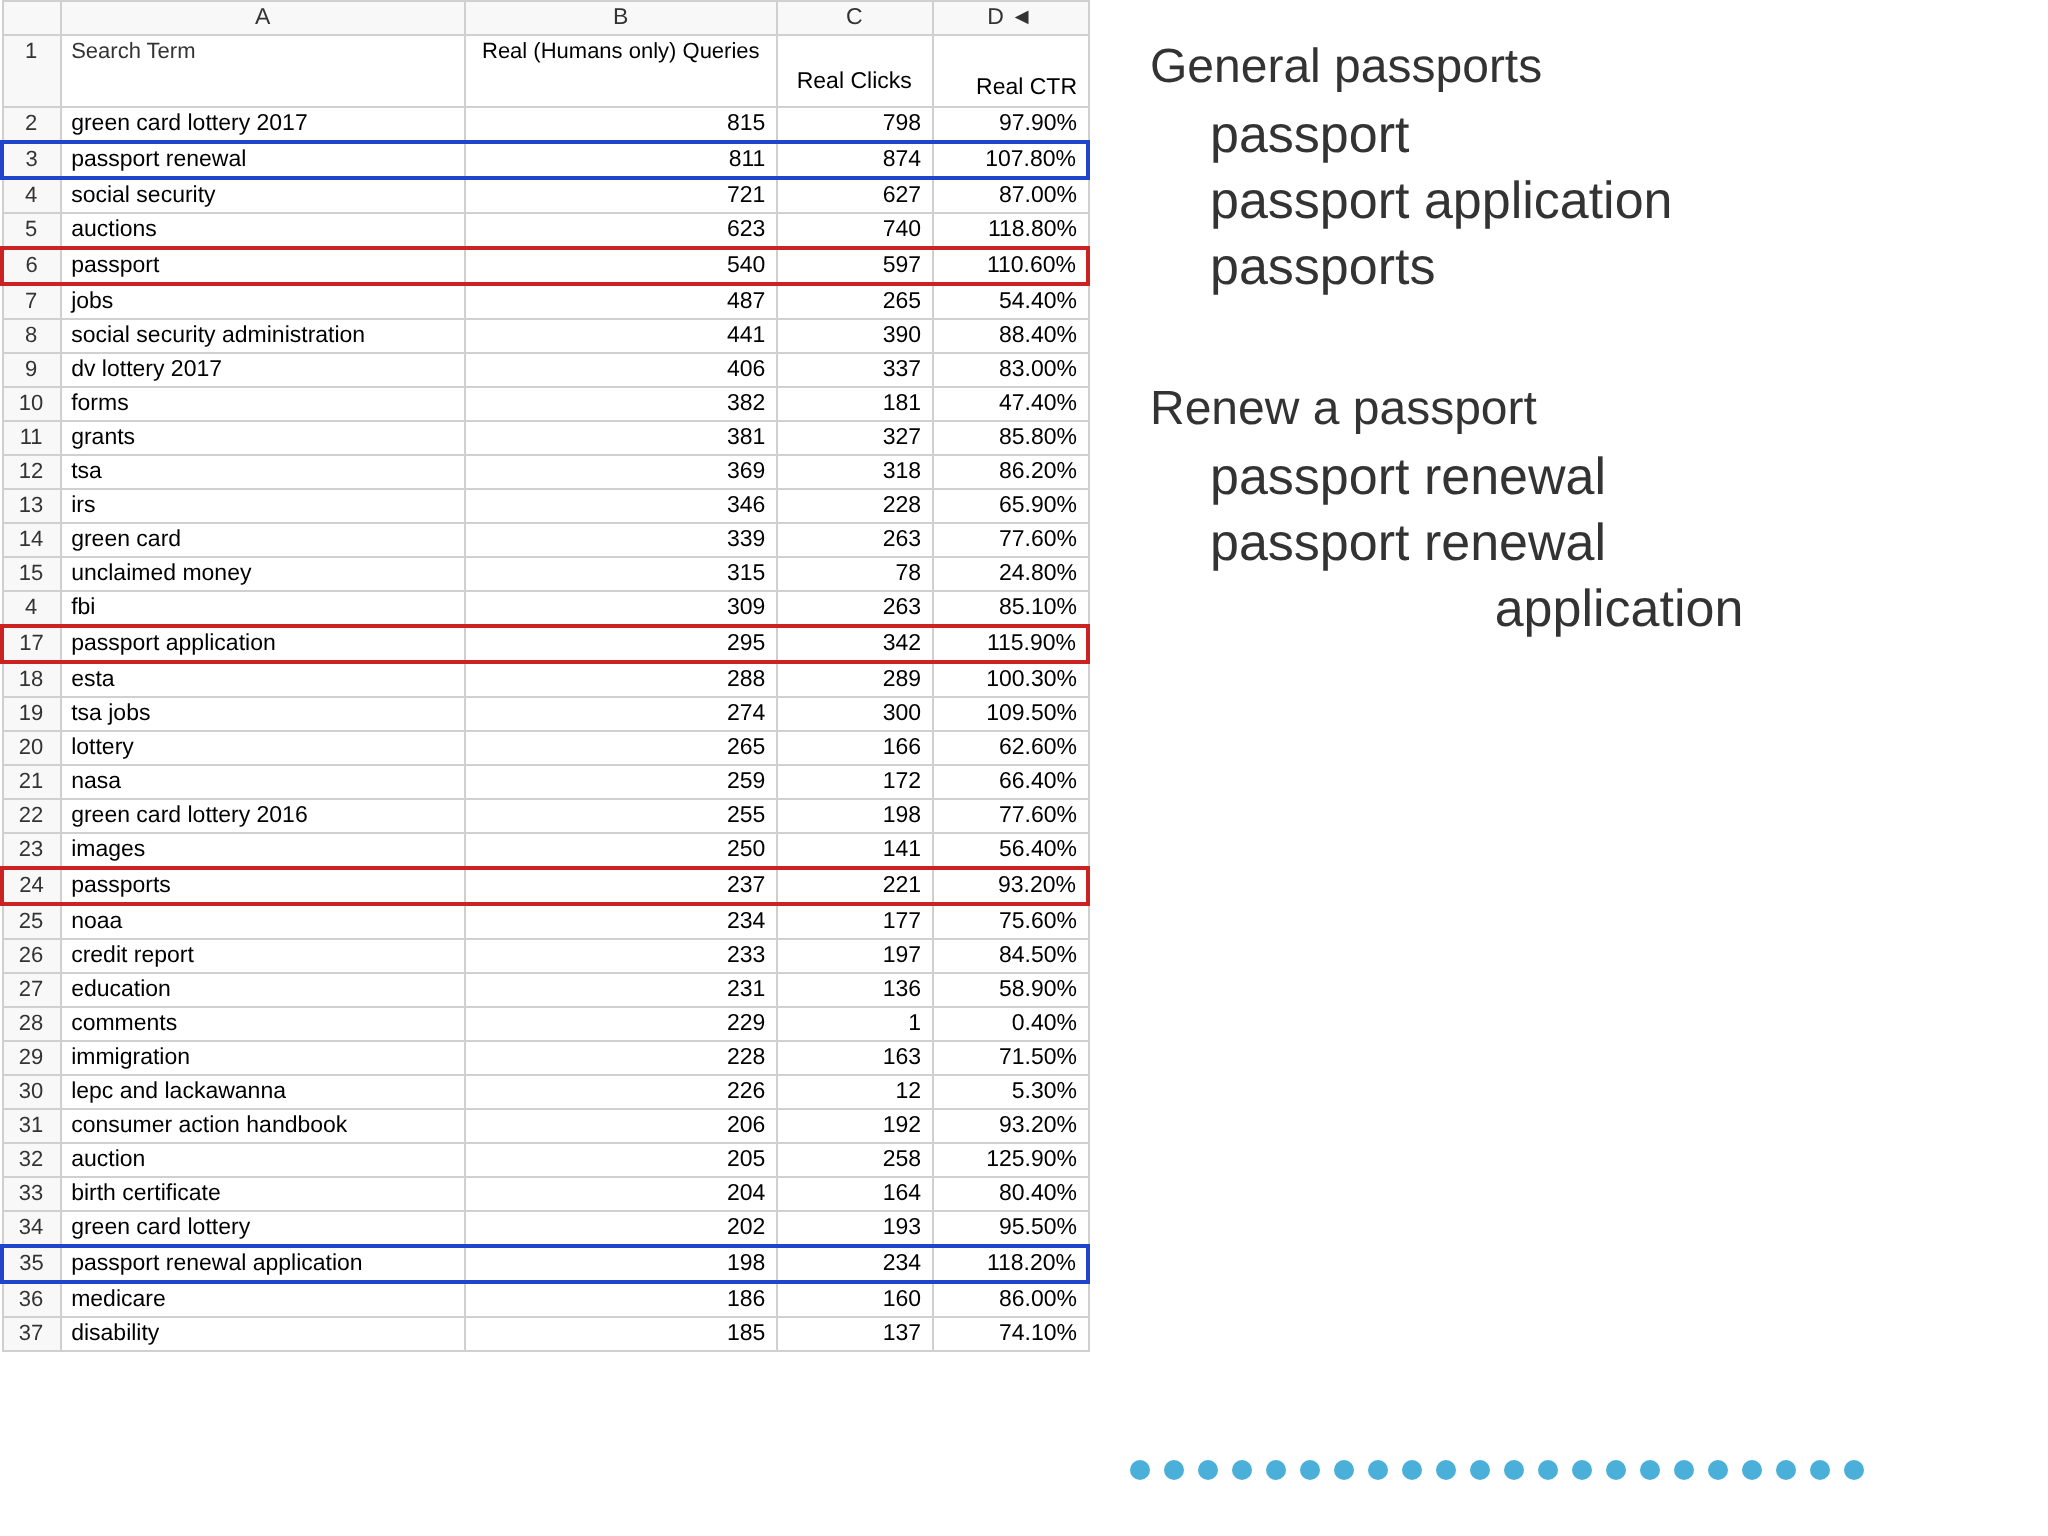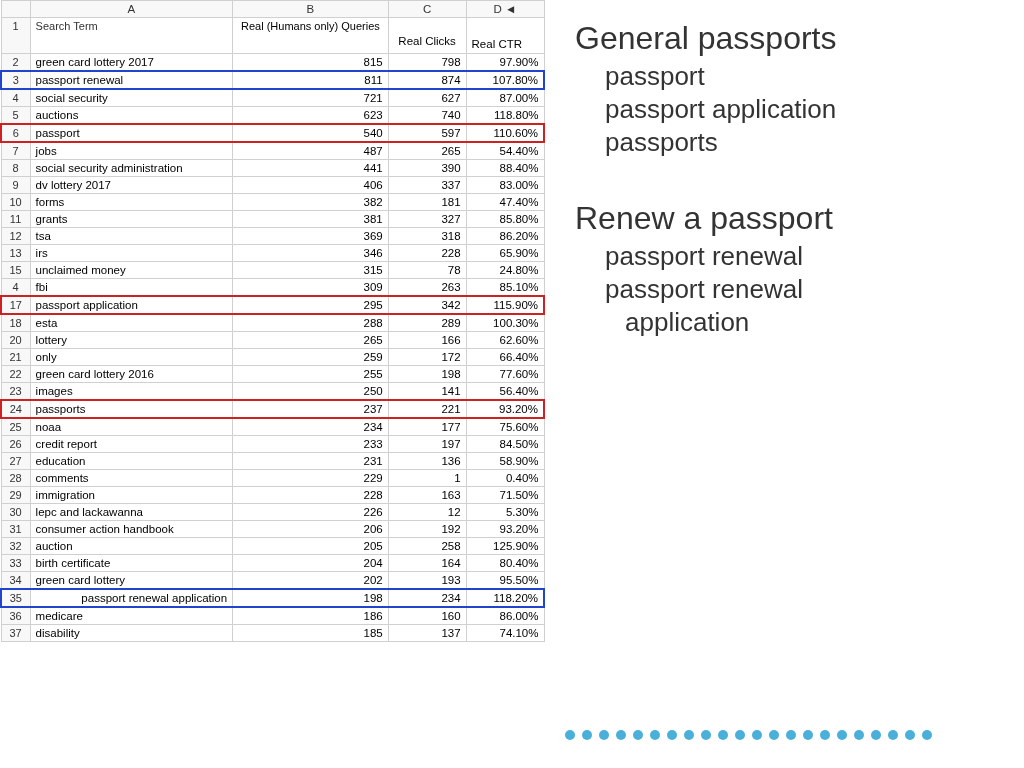--- a/index.html
+++ b/index.html
@@ -69,21 +69,21 @@
       vertical-align: top;
     }
 
     .header-text {
       font-size: 11px;
       color: #333;
     }
 
     
     .group-title {
-      font-size: 32px;
+      font-size: 24px;
       font-weight: normal;
       color: #333;
       margin-bottom: 4px;
     }
 
     .group-item {
       font-size: 26px;
       font-weight: normal;
       color: #333;
       margin-left: 30px;
@@ -129,21 +129,21 @@
         <td class="row-num col-header">1</td>
         <td class="col-a" style="vertical-align:bottom; padding-bottom:21px;">
           <span class="header-text">Search Term</span>
         </td>
         <td class="col-b" style="font-size:11px; vertical-align:top; text-align:center;">
           <span>Real (Humans only) Queries</span>
         </td>
         <td class="col-c" style="vertical-align:bottom; padding-bottom:6px; text-align:center;">
           <span>Real Clicks</span>
         </td>
-        <td class="col-d" style="vertical-align:bottom; padding-bottom:3px; text-align:left;">
+        <td class="col-d" style="vertical-align:bottom; padding-bottom:3px; text-align:right;">
           <span>Real CTR</span>
         </td>
       </tr>
     </thead>
     <tbody id="table-body">
     <tr>
           <td class="row-num col-header">2</td>
           <td class="col-a">green card lottery 2017</td>
           <td class="col-b">815</td>
           <td class="col-c">798</td>
@@ -220,20 +220,27 @@
           <td class="col-d">86.20%</td>
         </tr>
         <tr>
           <td class="row-num col-header">13</td>
           <td class="col-a">irs</td>
           <td class="col-b">346</td>
           <td class="col-c">228</td>
           <td class="col-d">65.90%</td>
         </tr>
         <tr>
+          <td class="row-num col-header">14</td>
+          <td class="col-a">green card</td>
+          <td class="col-b">339</td>
+          <td class="col-c">263</td>
+          <td class="col-d">77.60%</td>
+        </tr>
+        <tr>
           <td class="row-num col-header">15</td>
           <td class="col-a">unclaimed money</td>
           <td class="col-b">315</td>
           <td class="col-c">78</td>
           <td class="col-d">24.80%</td>
         </tr>
         <tr>
           <td class="row-num col-header">4</td>
           <td class="col-a">fbi</td>
           <td class="col-b">309</td>
@@ -248,29 +255,36 @@
           <td class="col-d" style="border-top: 2px solid rgb(204, 34, 34); border-bottom: 2px solid rgb(204, 34, 34); border-right: 2px solid rgb(204, 34, 34);">115.90%</td>
         </tr>
         <tr>
           <td class="row-num col-header">18</td>
           <td class="col-a">esta</td>
           <td class="col-b">288</td>
           <td class="col-c">289</td>
           <td class="col-d">100.30%</td>
         </tr>
         <tr>
+          <td class="row-num col-header">19</td>
+          <td class="col-a">tsa jobs</td>
+          <td class="col-b">274</td>
+          <td class="col-c">300</td>
+          <td class="col-d">109.50%</td>
+        </tr>
+        <tr>
           <td class="row-num col-header">20</td>
           <td class="col-a">lottery</td>
           <td class="col-b">265</td>
           <td class="col-c">166</td>
           <td class="col-d">62.60%</td>
         </tr>
         <tr>
           <td class="row-num col-header">21</td>
-          <td class="col-a">only</td>
+          <td class="col-a">nasa</td>
           <td class="col-b">259</td>
           <td class="col-c">172</td>
           <td class="col-d">66.40%</td>
         </tr>
         <tr>
           <td class="row-num col-header">22</td>
           <td class="col-a">green card lottery 2016</td>
           <td class="col-b">255</td>
           <td class="col-c">198</td>
           <td class="col-d">77.60%</td>
@@ -354,21 +368,21 @@
         </tr>
         <tr>
           <td class="row-num col-header">34</td>
           <td class="col-a">green card lottery</td>
           <td class="col-b">202</td>
           <td class="col-c">193</td>
           <td class="col-d">95.50%</td>
         </tr>
         <tr>
           <td class="row-num col-header" style="border-top: 2px solid rgb(34, 68, 204); border-bottom: 2px solid rgb(34, 68, 204); border-left: 2px solid rgb(34, 68, 204);">35</td>
-          <td class="col-a" style="border-top: 2px solid rgb(34, 68, 204); border-bottom: 2px solid rgb(34, 68, 204); text-align: right;">passport renewal application</td>
+          <td class="col-a" style="border-top: 2px solid rgb(34, 68, 204); border-bottom: 2px solid rgb(34, 68, 204);">passport renewal application</td>
           <td class="col-b" style="border-top: 2px solid rgb(34, 68, 204); border-bottom: 2px solid rgb(34, 68, 204);">198</td>
           <td class="col-c" style="border-top: 2px solid rgb(34, 68, 204); border-bottom: 2px solid rgb(34, 68, 204);">234</td>
           <td class="col-d" style="border-top: 2px solid rgb(34, 68, 204); border-bottom: 2px solid rgb(34, 68, 204); border-right: 2px solid rgb(34, 68, 204);">118.20%</td>
         </tr>
         <tr>
           <td class="row-num col-header">36</td>
           <td class="col-a">medicare</td>
           <td class="col-b">186</td>
           <td class="col-c">160</td>
           <td class="col-d">86.00%</td>
@@ -389,21 +403,21 @@
   <div class="group-item">passport</div>
   <div class="group-item">passport application</div>
   <div class="group-item">passports</div>
 
   <div class="group-spacer"></div>
   <div class="group-spacer"></div>
 
   <div class="group-title">Renew a passport</div>
   <div class="group-item">passport renewal</div>
   <div class="group-item" style="margin-left:30px;">passport renewal</div>
-  <div class="group-item" style="margin-left:50px;">application</div>
+  <div class="group-item" style="margin-left:50px;text-align:center;">application</div>
 
   <div class="dots-line" id="dots-container">
   <div class="dot"></div>
       <div class="dot"></div>
       <div class="dot"></div>
       <div class="dot"></div>
       <div class="dot"></div>
       <div class="dot"></div>
       <div class="dot"></div>
       <div class="dot"></div>

